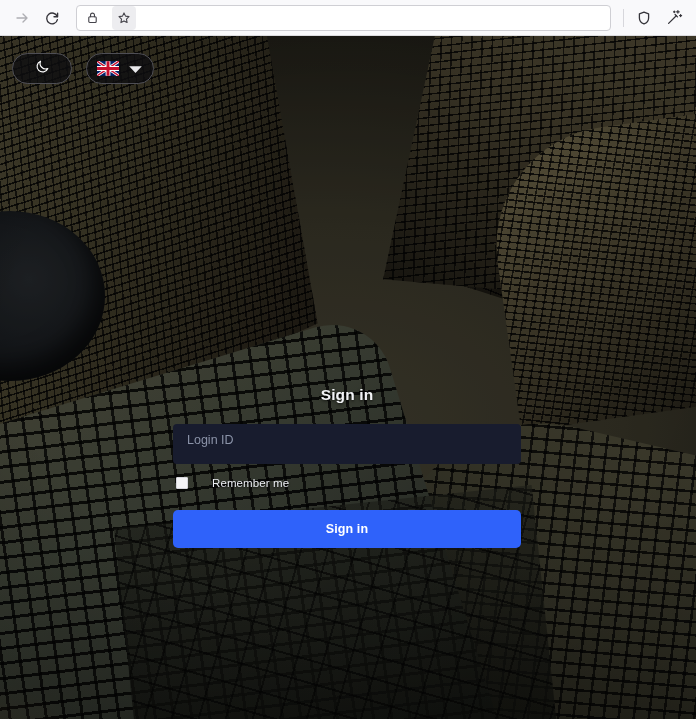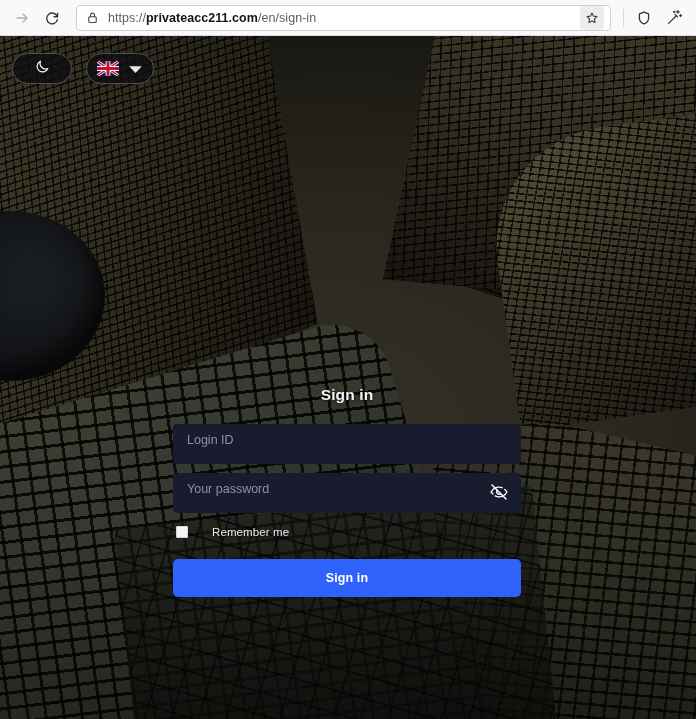--- a/index.html
+++ b/index.html
@@ -340,21 +340,20 @@
     </span>
   </div>
 
   <div class="urlbar">
     <span class="lock-icon">
       <svg width="13" height="13" viewBox="0 0 14 14" fill="none" stroke="#45444b" stroke-width="1.2" stroke-linecap="round" stroke-linejoin="round">
         <rect x="3" y="6.2" width="8" height="6.2" rx="1.1"></rect>
         <path d="M4.9 6.2V4.4a2.1 2.1 0 0 1 4.2 0v1.8"></path>
       </svg>
     </span>
-    <span class="url-text"><span>https://</span><span class="url-host">privateacc211.com</span><span>/en/sign-in</span></span>
     <span class="url-bookmark">
       <svg width="14" height="14" viewBox="0 0 16 16" fill="none" stroke="#45444b" stroke-width="1.25" stroke-linejoin="round">
         <path d="M8 2.2l1.75 3.66 3.95.53-2.88 2.8.7 4.03L8 11.32l-3.52 1.9.7-4.03-2.88-2.8 3.95-.53z"></path>
       </svg>
     </span>
   </div>
 
   <div class="toolbar-sep"></div>
 
   <div class="nav-btn">
@@ -439,33 +438,20 @@
   </div>
 
   <div class="signin">
 
     <div class="signin-title">Sign in</div>
 
     <div class="field">
       <input type="text" placeholder="Login ID" style="">
     </div>
 
-    <div class="field">
-      <input type="password" placeholder="Your password" style="">
-      <button class="eye-btn">
-        <span>
-          <svg width="20" height="20" viewBox="0 0 22 22" fill="none" stroke="#ffffff" stroke-width="1.5" stroke-linecap="round" stroke-linejoin="round">
-            <path d="M4.3 13.1C3.1 12.2 2.3 11 2.3 11S5.4 5.6 11 5.6c1.3 0 2.4.3 3.4.7"></path>
-            <path d="M17.3 8.3c1.5 1.2 2.4 2.7 2.4 2.7s-3.1 5.4-8.7 5.4c-1.6 0-3-.4-4.2-1.1"></path>
-            <path d="M9.1 9.1a2.7 2.7 0 0 0 3.8 3.8"></path>
-            <path d="M3.3 3.3l15.4 15.4"></path>
-          </svg>
-        </span>
-      </button>
-    </div>
 
     <div class="remember-row">
       <span class="cbox"></span>
       <span class="remember-label">Remember me</span>
     </div>
 
     <button class="submit-btn">Sign in</button>
 
   </div>
 

